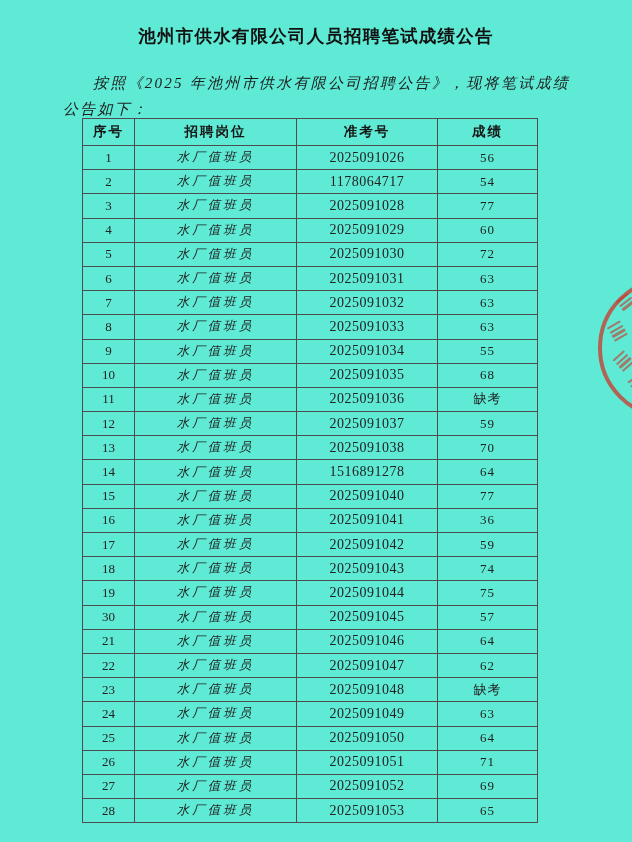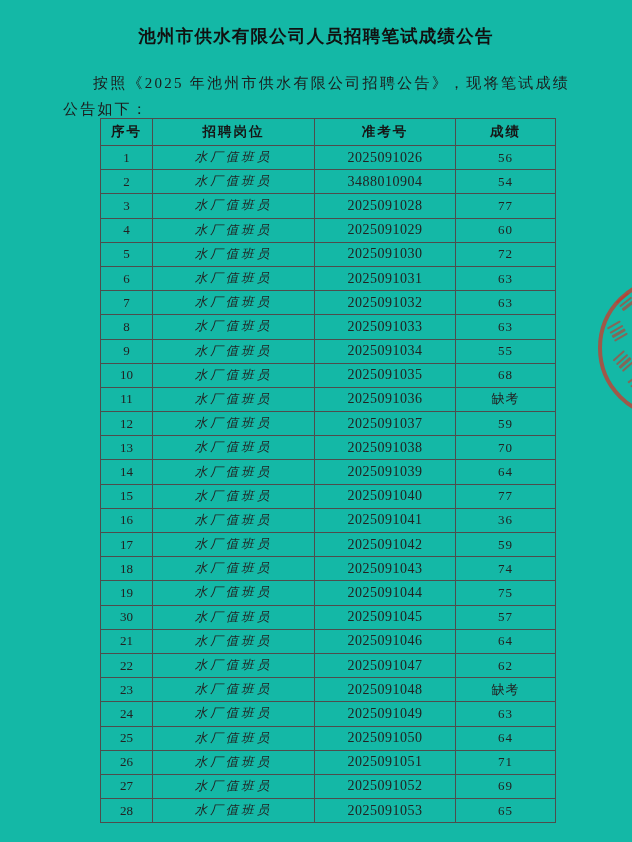--- a/index.html
+++ b/index.html
@@ -1,39 +1,40 @@
 <!DOCTYPE html>
 <html><head>
 <meta charset="utf-8">
 <style>
   html,body{margin:0;padding:0;background:#e8e8e8;}
   .page{
     position:relative;
     width:632px;height:842px;
     margin:0 auto;
-    background:#14b8a6;
+    background:#5eead4;
     overflow:hidden;
     font-family:"Liberation Serif","DejaVu Serif",serif;
     color:#1c1c1c;
     box-shadow:0 0 4px rgba(0,0,0,.2);
   }
   .doc-title{
     position:absolute;top:24px;left:0;right:0;
     text-align:center;
     font-size:17.5px;font-weight:bold;
     letter-spacing:1.2px;color:#111;
   }
   .intro{
     position:absolute;top:71px;left:63px;width:507px;
     font-size:15px;line-height:1.7;
     text-indent:2em;letter-spacing:2.2px;
     text-align:justify;
+    font-style:italic;
   }
   table.score-table{
-    position:absolute;top:118px;left:100px;width:455px;
+    position:absolute;top:118px;left:82px;width:455px;
     border-collapse:collapse;table-layout:fixed;
     background:transparent;
     padding-left:32px;
   }
   .score-table th,.score-table td{
     border:1px solid #4d4d4d;
     text-align:center;vertical-align:middle;
     padding:0;overflow:hidden;white-space:nowrap;
   }
   .score-table th{
@@ -93,21 +94,21 @@
     <tbody>
         <tr>
           <td>1</td>
           <td>水厂值班员</td>
           <td>2025091026</td>
           <td>56</td>
         </tr>
         <tr>
           <td>2</td>
           <td>水厂值班员</td>
-          <td>3488010904</td>
+          <td>1178064717</td>
           <td>54</td>
         </tr>
         <tr>
           <td>3</td>
           <td>水厂值班员</td>
           <td>2025091028</td>
           <td>77</td>
         </tr>
         <tr>
           <td>4</td>
@@ -165,21 +166,21 @@
         </tr>
         <tr>
           <td>13</td>
           <td>水厂值班员</td>
           <td>2025091038</td>
           <td>70</td>
         </tr>
         <tr>
           <td>14</td>
           <td>水厂值班员</td>
-          <td>2025091039</td>
+          <td>1516891278</td>
           <td>64</td>
         </tr>
         <tr>
           <td>15</td>
           <td>水厂值班员</td>
           <td>2025091040</td>
           <td>77</td>
         </tr>
         <tr>
           <td>16</td>

